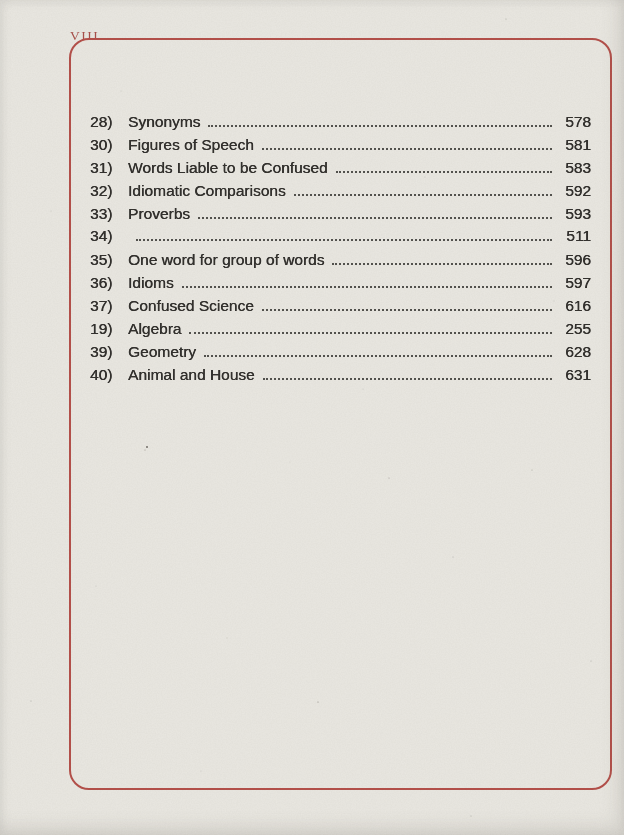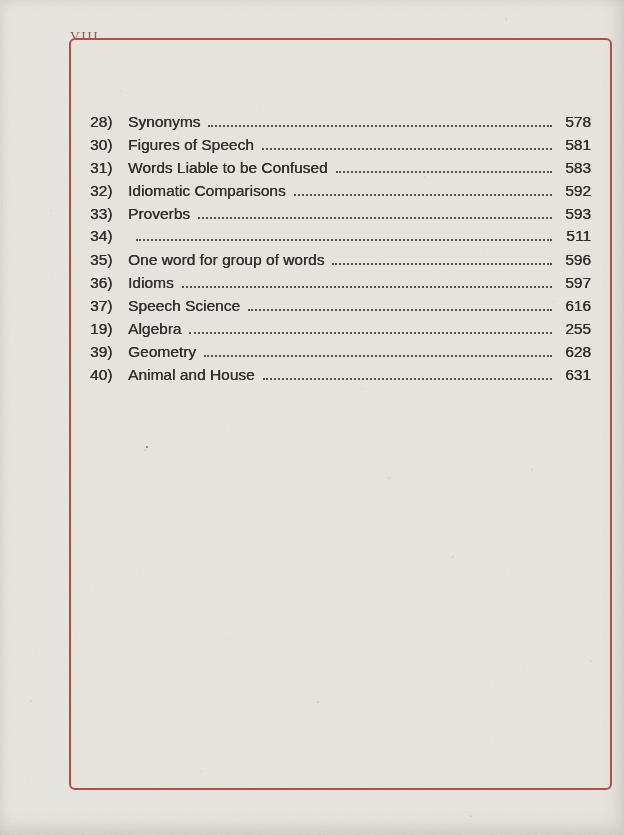--- a/index.html
+++ b/index.html
@@ -32,21 +32,21 @@
     letter-spacing:1.5px;
     color:var(--folio-red);
     filter:blur(.25px);
     margin-top:22px;
   }
   .toc-box{
     position:absolute;
     left:69px;top:38px;
     width:543px;height:752px;
     border:2px solid var(--border-red);
-    border-radius:6px;
+    border-radius:20px;
     padding:25px 19px 0 19px;
     filter:blur(.22px);
   }
   .toc-row{
     display:flex;
     align-items:baseline;
     height:23px;
     line-height:23px;
     font-size:15.5px;
     text-shadow:.3px 0 0 currentColor; 
@@ -143,21 +143,21 @@
         <span class="pg">596</span>
       </div>
         <div class="toc-row">
         <span class="num">36)</span>
         <span class="title">Idioms</span>
         <span class="leader"></span>
         <span class="pg">597</span>
       </div>
         <div class="toc-row">
         <span class="num">37)</span>
-        <span class="title">Speech Science</span>
+        <span class="title">Confused Science</span>
         <span class="leader"></span>
         <span class="pg">616</span>
       </div>
         <div class="toc-row">
         <span class="num">19)</span>
         <span class="title">Algebra</span>
         <span class="leader"></span>
         <span class="pg">255</span>
       </div>
         <div class="toc-row">

